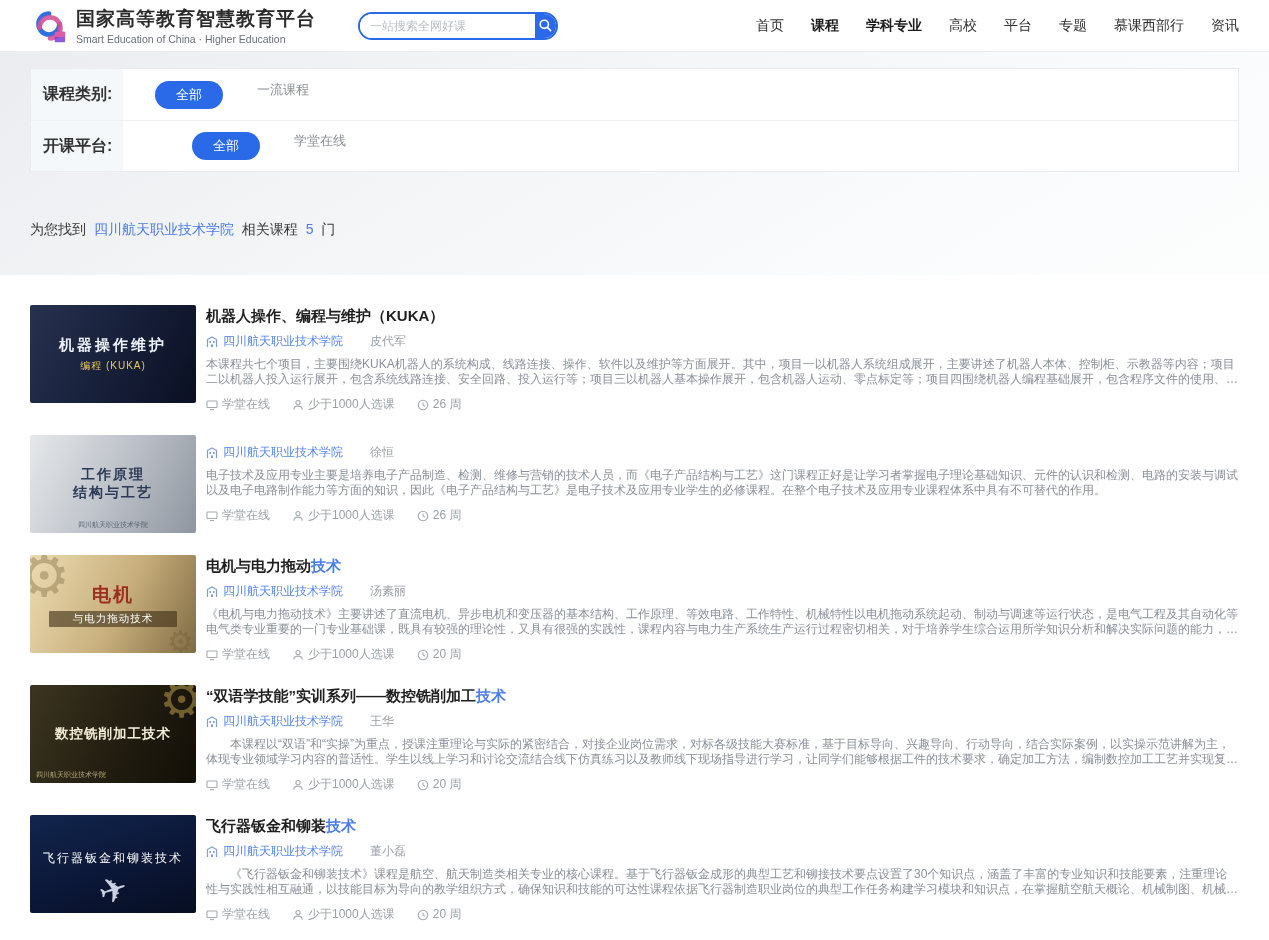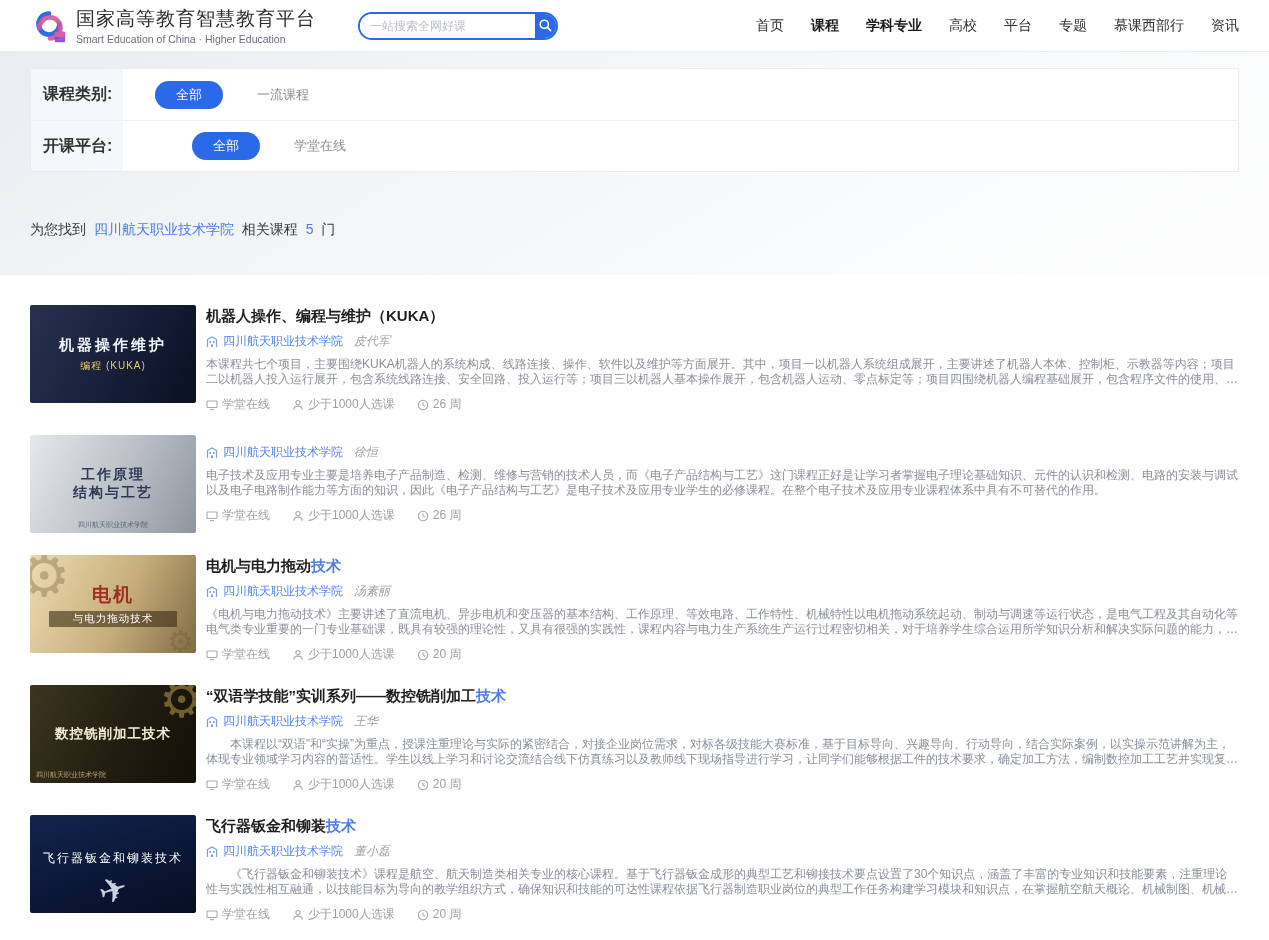--- a/index.html
+++ b/index.html
@@ -6,42 +6,42 @@
   html,body { width:1269px; height:940px; overflow:hidden;
     font-family:"Liberation Sans","DejaVu Sans",sans-serif;
     background:linear-gradient(150deg,#e9ebef 0%,#f3f4f6 22%,#fafbfc 45%,#ffffff 70%);
     color:#333; }
 
   
   .header { height:52px; background:#fff; border-bottom:1px solid #ebedf0;
     display:flex; align-items:center; padding:0 30px; }
   .logo-wrap { display:flex; align-items:center; gap:8px; }
   .logo-icon { width:38px; height:38px; flex-shrink:0; }
-  .logo-text .cn { font-size:19px; font-weight:400; color:#2b2b2b; letter-spacing:1px; }
+  .logo-text .cn { font-size:19px; font-weight:700; color:#2b2b2b; letter-spacing:1px; }
   .logo-text .en { font-size:10.5px; color:#6a6f76; margin-top:1px; }
   .search-wrap { margin-left:42px; display:flex; align-items:flex-start;
     border:2px solid #2a6ae9; border-radius:16px; overflow:hidden; height:28px; width:200px; background:#fff; }
   .search-input { border:none; outline:none; flex:1; height:100%; padding:0 10px;
     font-size:12px; color:#333; font-family:inherit; }
   .search-input::placeholder { color:#b9bec6; }
   .search-btn { width:38px; height:100%; background:#2a6ae9; border:none; cursor:pointer;
     display:flex; align-items:center; justify-content:center; }
   .nav { margin-left:auto; display:flex; align-items:center; gap:27px; }
   .nav a { font-size:14px; color:#2f2f2f; text-decoration:none; white-space:nowrap; cursor:pointer; }
   .nav a.bold { font-weight:700; color:#1c1c1c; }
 
   .page-pad { padding:0 30px; }
 
   
   .filter-panel { margin-top:16px; background:#fff; border:1px solid #e9ebee; }
   .filter-row { display:flex; align-items:center; height:51px; }
   .filter-row + .filter-row { border-top:1px solid #eef0f3;gap:37px; }
   .filter-label { width:92px; align-self:stretch; background:#f5f8fb; display:flex;
     align-items:center; padding-left:12px; font-size:16px; font-weight:700; color:#333; }
-  .filter-options { display:flex; align-items:center; padding-left:32px; }
+  .filter-options { display:flex; align-items:flex-start; padding-left:32px; }
   .pill { background:#2a6ae9; color:#fff; font-size:13px; padding:5px 21px;
     border-radius:15px; border:none; cursor:pointer; font-family:inherit; }
   .filter-option { margin-left:34px; font-size:13px; color:#8a8f96; cursor:pointer;font-family:Liberation Mono, monospace; }
 
   
   .result-line { margin-top:49px; font-size:14px; color:#3a3a3a; }
   .result-line .lnk { color:#4a7cec; cursor:pointer; margin:0 4px; }
   .result-line .cnt { color:#4a7cec; margin:0 4px; }
 
   
@@ -76,21 +76,21 @@
   .thumb-5 { background:linear-gradient(160deg,#12254d 0%,#0b1737 55%,#070e22 100%); color:#fff; }
   .thumb-5 .t-line1 { font-size:12px; letter-spacing:2px; margin-top:-12px; }
   .thumb-5 .deco-a1 { font-size:34px; bottom:6px; left:50%; transform:translateX(-50%) rotate(-18deg);
     color:#dfe7f5; opacity:.9; }
 
   .course-info { flex:1; min-width:0; padding-top:2px; }
   .course-title { font-size:15px; font-weight:700; color:#1f1f1f; cursor:pointer; }
   .course-title .hl { color:#4a7cec; }
   .course-sub { margin-top:7px; display:flex; align-items:center; gap:5px; font-size:12px; }
   .school-link { color:#5586ee; text-decoration:none; cursor:pointer; }
-  .teacher { color:#9aa0a6; margin-left:6px;font-style:italic; }
+  .teacher { color:#9aa0a6; margin-left:22px; }
   .course-desc { margin-top:7px; font-size:12px; line-height:15px; color:#8a8f99;
     display:-webkit-box; -webkit-line-clamp:2; -webkit-box-orient:vertical; overflow:hidden; }
   .course-meta { margin-top:9px; display:flex; align-items:center; gap:22px;
     font-size:12px; color:#9aa0a6; }
   .meta-item { display:flex; align-items:center; gap:4px; }
   .meta-item svg { flex-shrink:0; }
 </style>
 </head>
 <body>
 

